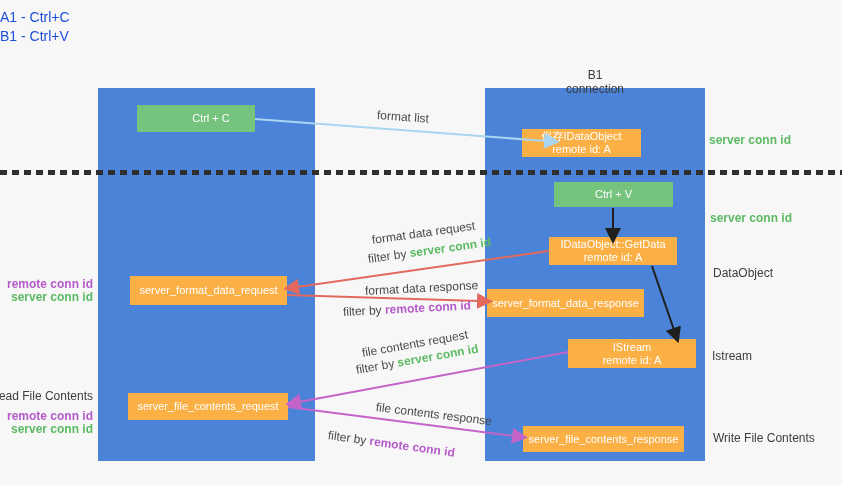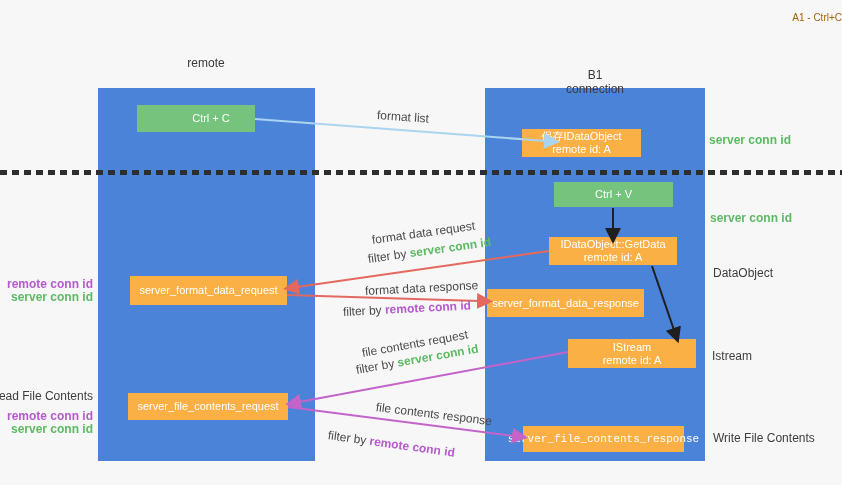--- a/index.html
+++ b/index.html
@@ -5,21 +5,21 @@
   * { margin:0; padding:0; box-sizing:border-box; }
   html,body { width:842px; height:485px; }
   body {
     position:relative; overflow:hidden;
     background:#f7f7f8;
     font-family:"Liberation Sans", sans-serif;
     color:#3d3d3d;
   }
   .abs { position:absolute; }
 
-  .title { left:0; right:0; top:8px; text-align:right; font-size:10px; line-height:19px; color:#a16207; z-index:6; }
+  .title { left:0; right:0; top:8px; text-align:left; font-size:14px; line-height:19px; color:#1d4ed8; z-index:6; }
 
   .col-header { width:120px; text-align:center; font-size:12px; line-height:14px; color:#3a3a3a; z-index:6; }
   .lane { background:var(--column-blue); z-index:1; }
 
   .dotted-sep {
     left:0; top:170; width:842px; height:5px; z-index:2;
     background:repeating-linear-gradient(90deg, #2e2e2e 0 7px, transparent 7px 12px);
   }
 
   .node {
@@ -46,24 +46,24 @@
 
   .annot { font-size:12px; line-height:13px; white-space:nowrap; z-index:5; }
   .annot-left { text-align:right; }
   .annot .row { display:block; }
 </style>
 </head>
 <body>
 
 <div class="abs title">
   <div>A1 - Ctrl+C</div>
+  <div>B1 - Ctrl+V</div>
 </div>
 
 <div class="abs col-header" style="left:146px; top:56px;">
-  <div>remote</div>
 </div>
 <div class="abs col-header" style="left:535px; top:68px;">
   <div>B1</div>
   <div>connection</div>
 </div>
 
 <div class="abs lane" style="left:98px; top:88px; width:217px; height:373px;"></div>
 <div class="abs lane" style="left:485px; top:88px; width:220px; height:373px;"></div>
 
 <div class="abs dotted-sep" style="top:170px;"></div>
@@ -112,21 +112,21 @@
 <div class="abs node orange" style="left:487px; top:289px; width:157px; height:28px;">
   <span>server_format_data_response</span>
 </div>
 <div class="abs node orange" style="left:568px; top:339px; width:128px; height:29px;">
   <span>IStream</span>
   <span>remote id: A</span>
 </div>
 <div class="abs node orange" style="left:128px; top:393px; width:160px; height:27px;">
   <span>server_file_contents_request</span>
 </div>
-<div class="abs node orange" style="left:523px; top:426px; width:161px; height:26px;font-family:Liberation Mono, monospace;">
+<div class="abs node orange" style="left:523px; top:426px; width:161px; height:26px;">
   <span>server_file_contents_response</span>
 </div>
 
 <div class="abs flabel" style="left:377px; top:108px; transform:rotate(4deg);">format list</div>
 
 <div class="abs flabel" style="left:372px; top:233px; transform:rotate(-8deg);">format data request</div>
 <div class="abs flabel" style="left:368px; top:252px; transform:rotate(-8deg);">
   <span>filter by</span>
   <span class="c-green">server conn id</span>
 </div>

